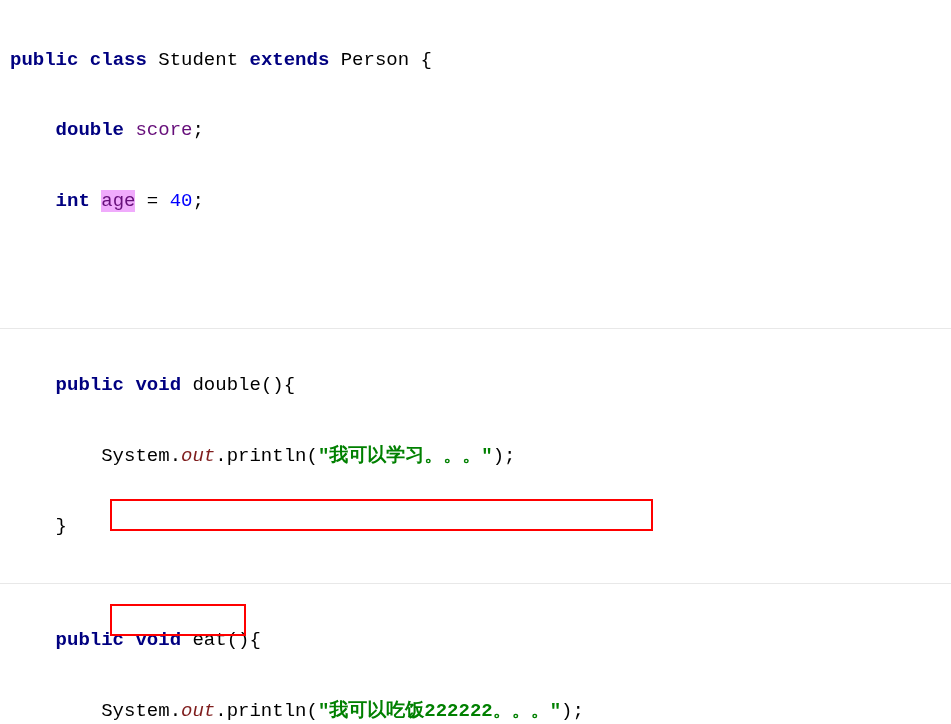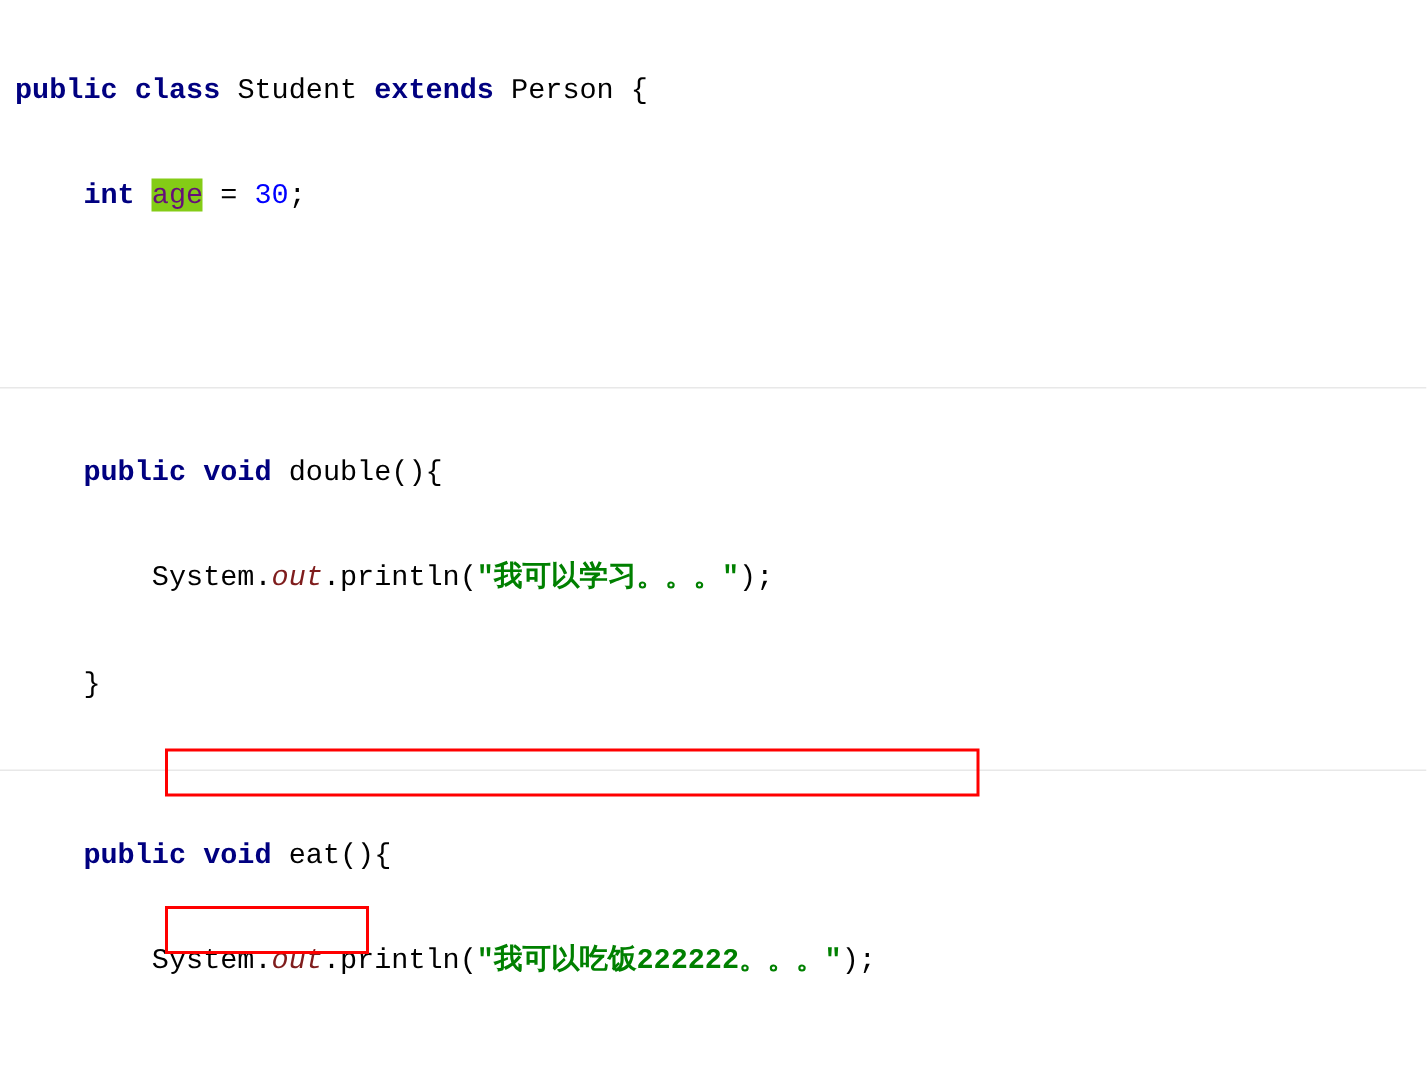--- a/index.html
+++ b/index.html
@@ -20,21 +20,21 @@
       white-space: pre;
       position: relative;
     }
     .kw { color: #000080; font-weight: bold; }
     .cls { color: #000000; }
     .field-static { color: #7f1d1d; font-style: italic; }
     .field-purple { color: #660E7A; }
     .str { color: #008000; font-weight: bold; }
     .num { color: #0000FF; }
     .punct { color: #000; }
-    .yellow-hl { background-color: #84cc16; }
+    .yellow-hl { background-color: #f0abfc; }
     .separator {
       border-top: 1px solid #e8e8e8;
       margin: 4px -10px;
     }
     .redbox1 {
       position: absolute;
       border: 2px solid #ff0000;
       left: 110px;
       top: 499px;
       width: 543px;
@@ -50,21 +50,22 @@
       height: 32px;
       pointer-events: none;
     }
     .line { display: block; }
   </style>
 </head>
 <body>
 
 <div class="code-container">
 <span class="line"><span class="kw">public</span> <span class="kw">class</span> <span class="cls">Student</span> <span class="kw">extends</span> <span class="cls">Person</span> <span class="punct">{</span></span>
-<span class="line">    <span class="kw">int</span> <span class="field-purple yellow-hl">age</span><span class="punct"> = </span><span class="num">30</span><span class="punct">;</span></span>
+<span class="line">    <span class="kw">double</span> <span class="field-purple">score</span><span class="punct">;</span></span>
+<span class="line">    <span class="kw">int</span> <span class="field-purple yellow-hl">age</span><span class="punct"> = </span><span class="num">40</span><span class="punct">;</span></span>
 <span class="line"> </span>
 </div>
 <div class="separator"></div>
 <div class="code-container">
 <span class="line">    <span class="kw">public</span> <span class="kw">void</span> <span class="cls">double</span><span class="punct">(){</span></span>
 <span class="line">        <span class="cls">System.</span><span class="field-static">out</span><span class="cls">.println(</span><span class="str">"我可以学习。。。"</span><span class="punct">);</span></span>
 <span class="line">    <span class="punct">}</span></span>
 </div>
 <div class="separator"></div>
 <div class="code-container">

